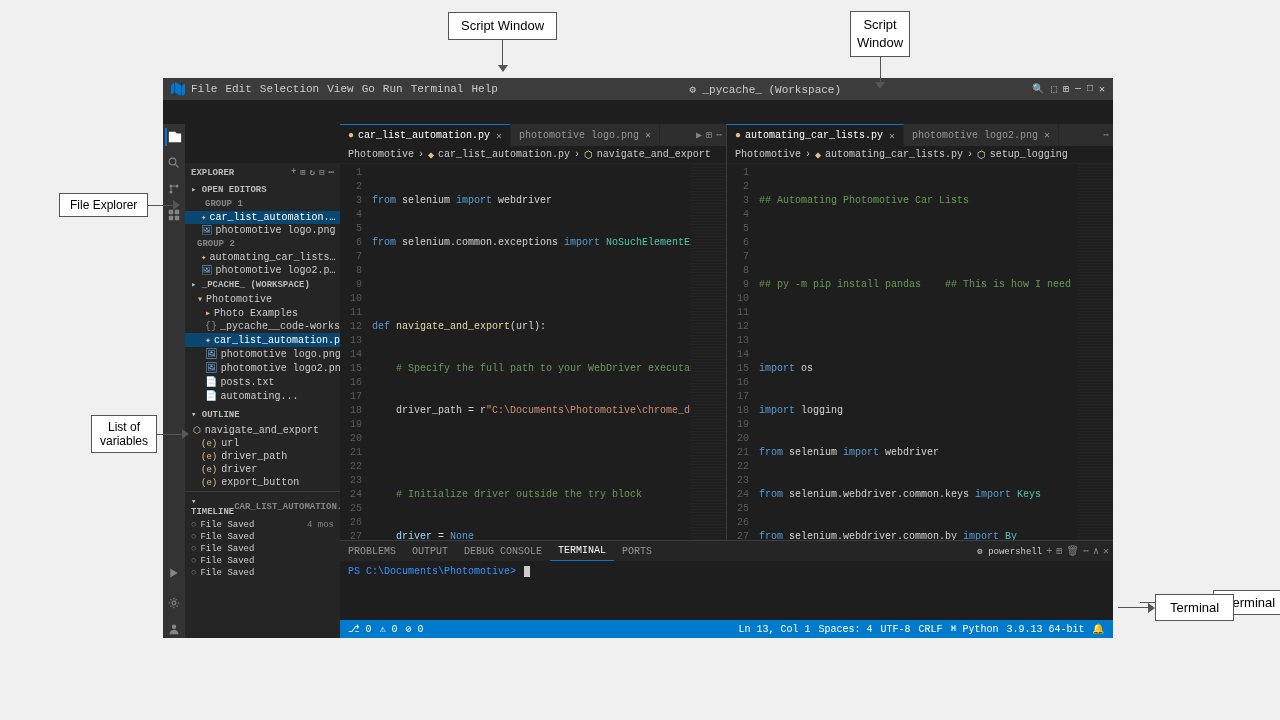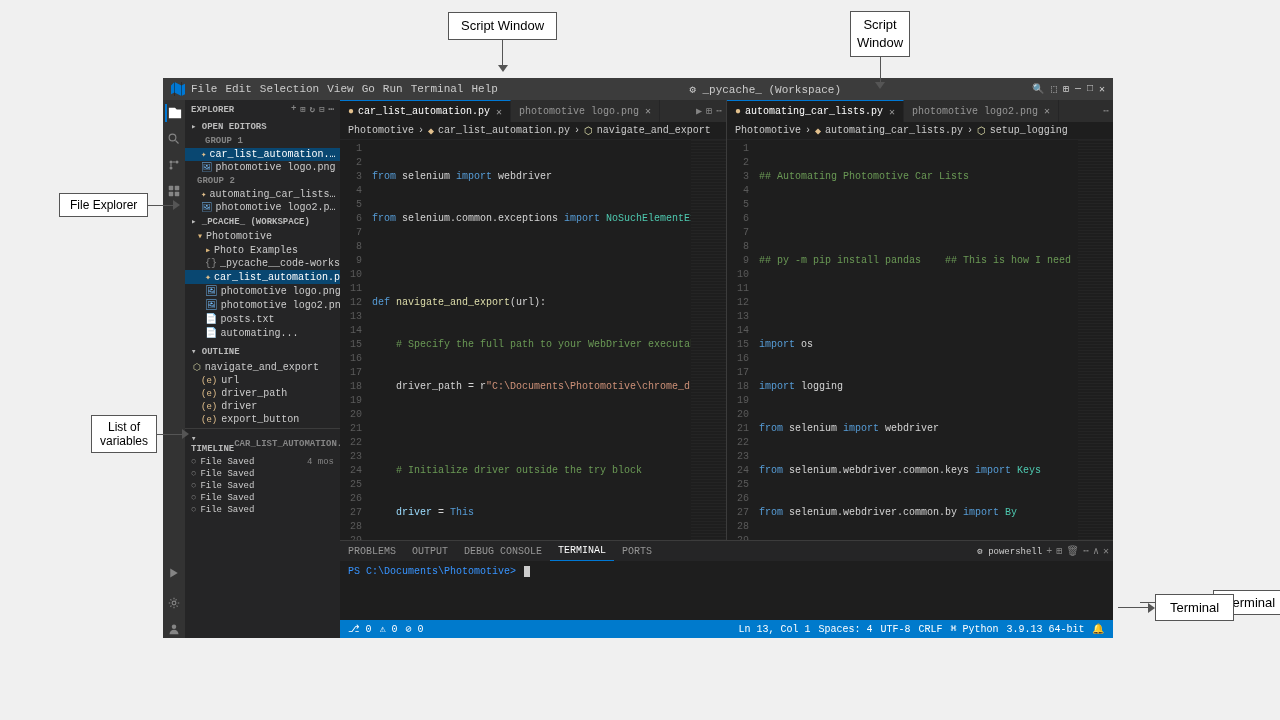--- a/index.html
+++ b/index.html
@@ -28,20 +28,21 @@
     .vscode {
       position: absolute;
       left: 163px;
       top: 78px;
       width: 950px;
       height: 560px;
       background: #1e1e1e;
       display: flex;
       flex-direction: column;
       font-family: 'Consolas', 'Courier New', monospace;
+      gap: 24px;
     }
 
     
     .title-bar {
       height: 22px;
       background: #3c3c3c;
       display: flex;
       align-items: center;
       justify-content: space-between;
       padding: 0 8px;
@@ -86,20 +87,21 @@
 
     
     .sidebar {
       width: 155px;
       background: #252526;
       display: flex;
       flex-direction: column;
       flex-shrink: 0;
       overflow: hidden;
       font-size: 10px;
+      margin-top: 39px;
     }
     .sidebar-header {
       display: flex;
       align-items: center;
       justify-content: space-between;
       padding: 4px 6px;
       color: #bbb;
       font-size: 9px;
       font-weight: bold;
       text-transform: uppercase;
@@ -640,21 +642,21 @@
             </div>
             <div class="code-content">
               <div class="code-line"><span class="kw">from</span> selenium <span class="kw">import</span> webdriver</div>
               <div class="code-line"><span class="kw">from</span> selenium.common.exceptions <span class="kw">import</span> <span class="cls">NoSuchElementException</span></div>
               <div class="code-line"></div>
               <div class="code-line"><span class="kw">def</span> <span class="fn">navigate_and_export</span>(url):</div>
               <div class="code-line">    <span class="cm"># Specify the full path to your WebDriver executable (e.g.,</span></div>
               <div class="code-line">    driver_path = r<span class="str">"C:\Documents\Photomotive\chrome_driver\chr</span></div>
               <div class="code-line"></div>
               <div class="code-line">    <span class="cm"># Initialize driver outside the try block</span></div>
-              <div class="code-line">    <span class="var">driver</span> = <span class="kw">This</span></div>
+              <div class="code-line">    <span class="var">driver</span> = <span class="kw">None</span></div>
               
               
               
               
               
               
               
               
               
               

